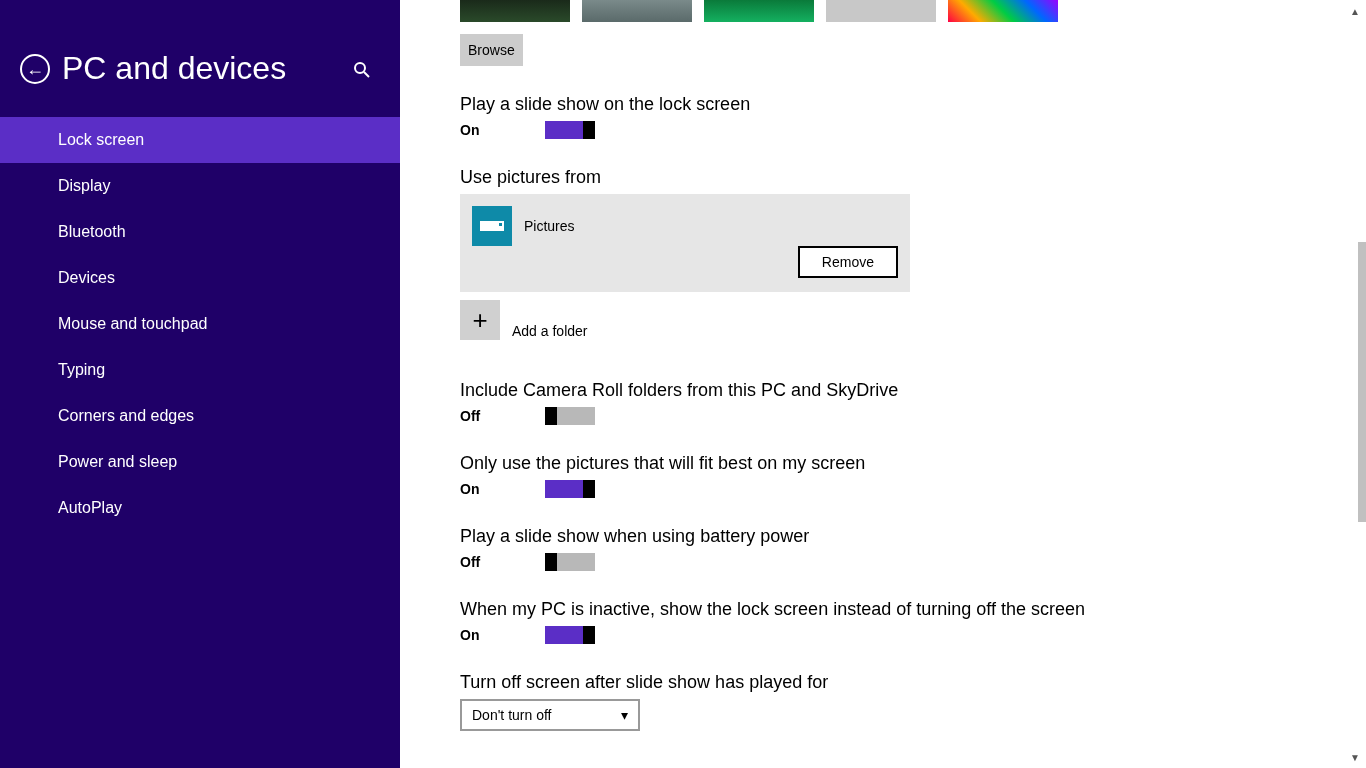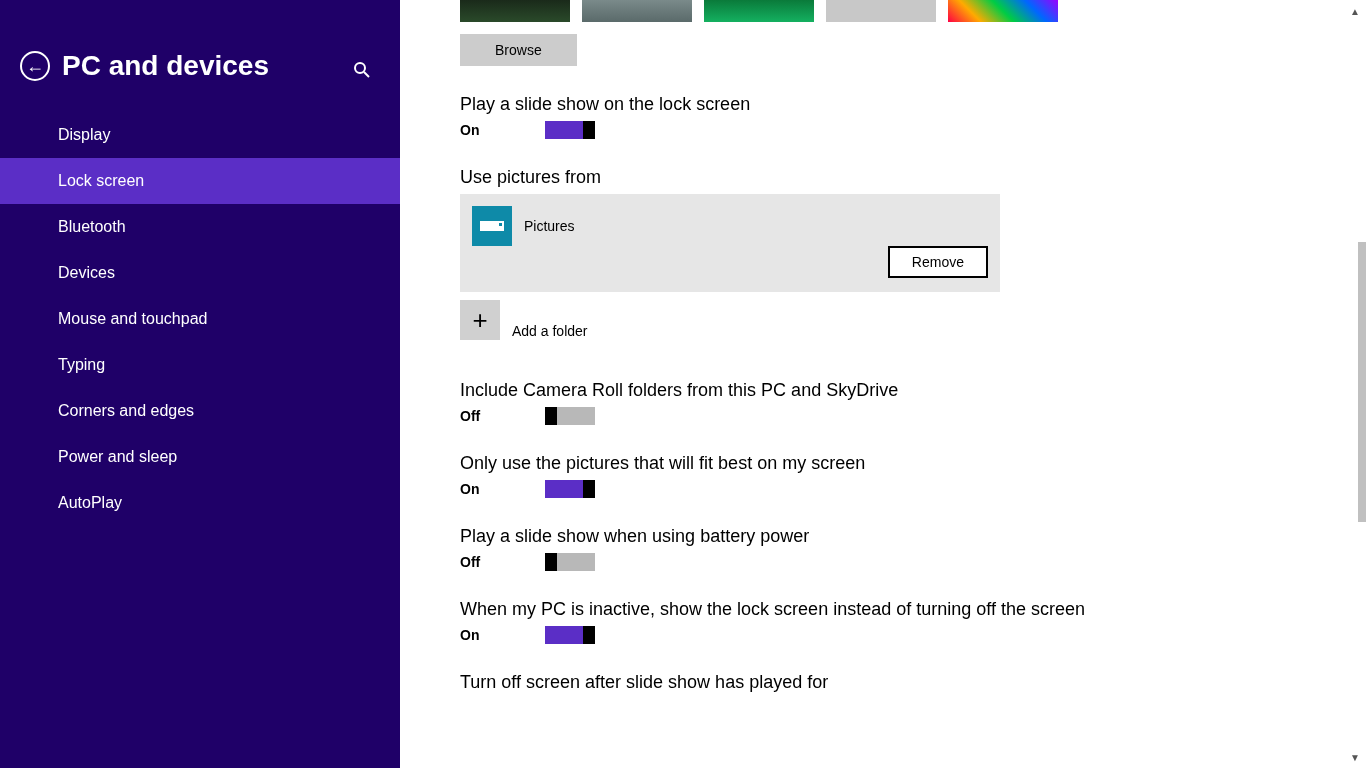--- a/index.html
+++ b/index.html
@@ -4,48 +4,48 @@
 <style>
   * { box-sizing: border-box; margin: 0; padding: 0; }
   html, body { width: 1366px; height: 768px; font-family: "Segoe UI", Arial, sans-serif; overflow: hidden; background: #fff; color: #000; }
   body { display: flex; }
 
   
   .sidebar { width: 400px; height: 768px; background: #1f0068; color: #fff; display: flex; flex-direction: column; }
   .sidebar-header { display: flex; align-items: center; padding: 50px 20px 30px 20px; position: relative; }
   .back-circle { width: 30px; height: 30px; border: 2px solid #fff; border-radius: 50%; display: flex; align-items: center; justify-content: center; margin-right: 12px; cursor: pointer; }
   .back-arrow { font-size: 18px; line-height: 1; }
-  .sidebar-title { font-size: 28px; font-weight: 700; }
+  .sidebar-title { font-size: 32px; font-weight: 400; }
   .search-icon { position: absolute; right: 30px; top: 62px; font-size: 16px; cursor: pointer; }
   .nav { display: flex; flex-direction: column; }
   .nav-item { padding: 14px 20px 14px 58px; font-size: 16px; cursor: pointer; }
   .nav-item.active { background: #5b2ec6; }
 
   
   .content { flex: 1; height: 768px; background: #fff; position: relative; padding: 0 0 0 60px; overflow: hidden; }
 
   .thumb-row { display: flex; gap: 12px; margin-bottom: 12px; }
   .thumb { width: 110px; height: 22px; }
   .thumb.t1 { background: linear-gradient(#1a2a1a,#2a4a2a); }
   .thumb.t2 { background: linear-gradient(#7a8a8a,#5a6a6a); }
   .thumb.t3 { background: linear-gradient(#0a7a3a,#14b060); }
   .thumb.t4 { background: #c8c8c8; }
   .thumb.t5 { background: linear-gradient(45deg, #f04,#fa0,#0c4,#06f,#90f); }
 
-  .browse-btn { background: #ccc; border: none; padding: 8px 35px; font-size: 14px; cursor: pointer; margin-bottom: 28px; }
+  .browse-btn { background: #ccc; border: none; padding: 8px 8px; font-size: 14px; cursor: pointer; margin-bottom: 28px; }
 
   .setting-label { font-size: 18px; margin-bottom: 6px; }
   .toggle-row { display: flex; align-items: center; margin-bottom: 28px; }
   .toggle-state { width: 85px; font-size: 14px; font-weight: 700; }
   .toggle { width: 50px; height: 18px; display: flex; cursor: pointer; }
   .toggle.on  { background: #5b2ec6; justify-content: flex-end; }
   .toggle.off { background: #b8b8b8; justify-content: flex-start; }
   .toggle .knob { width: 12px; height: 18px; background: #000; }
 
-  .folder-box { width: 540px; background: #e6e6e6; padding: 12px 12px 14px 12px; margin-top: 6px; margin-bottom: 8px; }
+  .folder-box { width: 450px; background: #e6e6e6; padding: 12px 12px 14px 12px; margin-top: 6px; margin-bottom: 8px; }
   .folder-row { display: flex; align-items: center; }
   .folder-icon { width: 40px; height: 40px; background: #0e8aa8; margin-right: 12px; display: flex; align-items: center; justify-content: center; }
   .folder-icon-inner { width: 24px; height: 10px; background: #fff; position: relative; }
   .folder-icon-inner::after { content: ""; position: absolute; right: 2px; top: 2px; width: 3px; height: 3px; background: #0e8aa8; }
   .folder-name { font-size: 14px; }
   .remove-btn { float: right; background: #fff; border: 2px solid #000; padding: 6px 22px; font-size: 14px; cursor: pointer; }
   .clearfix::after { content: ""; display: block; clear: both; }
 
   .add-row { display: flex; align-items: center; margin-bottom: 40px; }
   .add-btn { width: 40px; height: 40px; background: #d0d0d0; display: flex; align-items: center; justify-content: center; font-size: 26px; cursor: pointer; margin-right: 12px; }
@@ -69,22 +69,22 @@
     </div>
     <div class="sidebar-title">PC and devices</div>
     <div class="search-icon">
       <svg width="16" height="16" viewBox="0 0 16 16">
           <circle cx="6" cy="6" r="5" stroke="#fff" stroke-width="2" fill="none"></circle>
           <line x1="10" y1="10" x2="15" y2="15" stroke="#fff" stroke-width="2"></line>
         </svg>
     </div>
   </div>
   <div class="nav">
+    <div class="nav-item active">Lock screen</div>
     <div class="nav-item">Display</div>
-    <div class="nav-item active">Lock screen</div>
     <div class="nav-item">Bluetooth</div>
     <div class="nav-item">Devices</div>
     <div class="nav-item">Mouse and touchpad</div>
     <div class="nav-item">Typing</div>
     <div class="nav-item">Corners and edges</div>
     <div class="nav-item">Power and sleep</div>
     <div class="nav-item">AutoPlay</div>
   </div>
 </div>
 
@@ -152,20 +152,24 @@
 
   <div class="setting-label">When my PC is inactive, show the lock screen instead of turning off the screen</div>
   <div class="toggle-row">
     <div class="toggle-state">On</div>
     <div class="toggle on">
         <div class="knob"></div>
       </div>
   </div>
 
   <div class="setting-label">Turn off screen after slide show has played for</div>
+  <div class="dropdown">
+    <span>Don't turn off</span>
+    <span class="chevron-down">▾</span>
+  </div>
 
   <div class="scrollbar">
     <div class="scroll-arrow">▲</div>
     <div class="scroll-track">
       <div class="scroll-thumb"></div>
     </div>
     <div class="scroll-arrow">▼</div>
   </div>
 </div>
 

